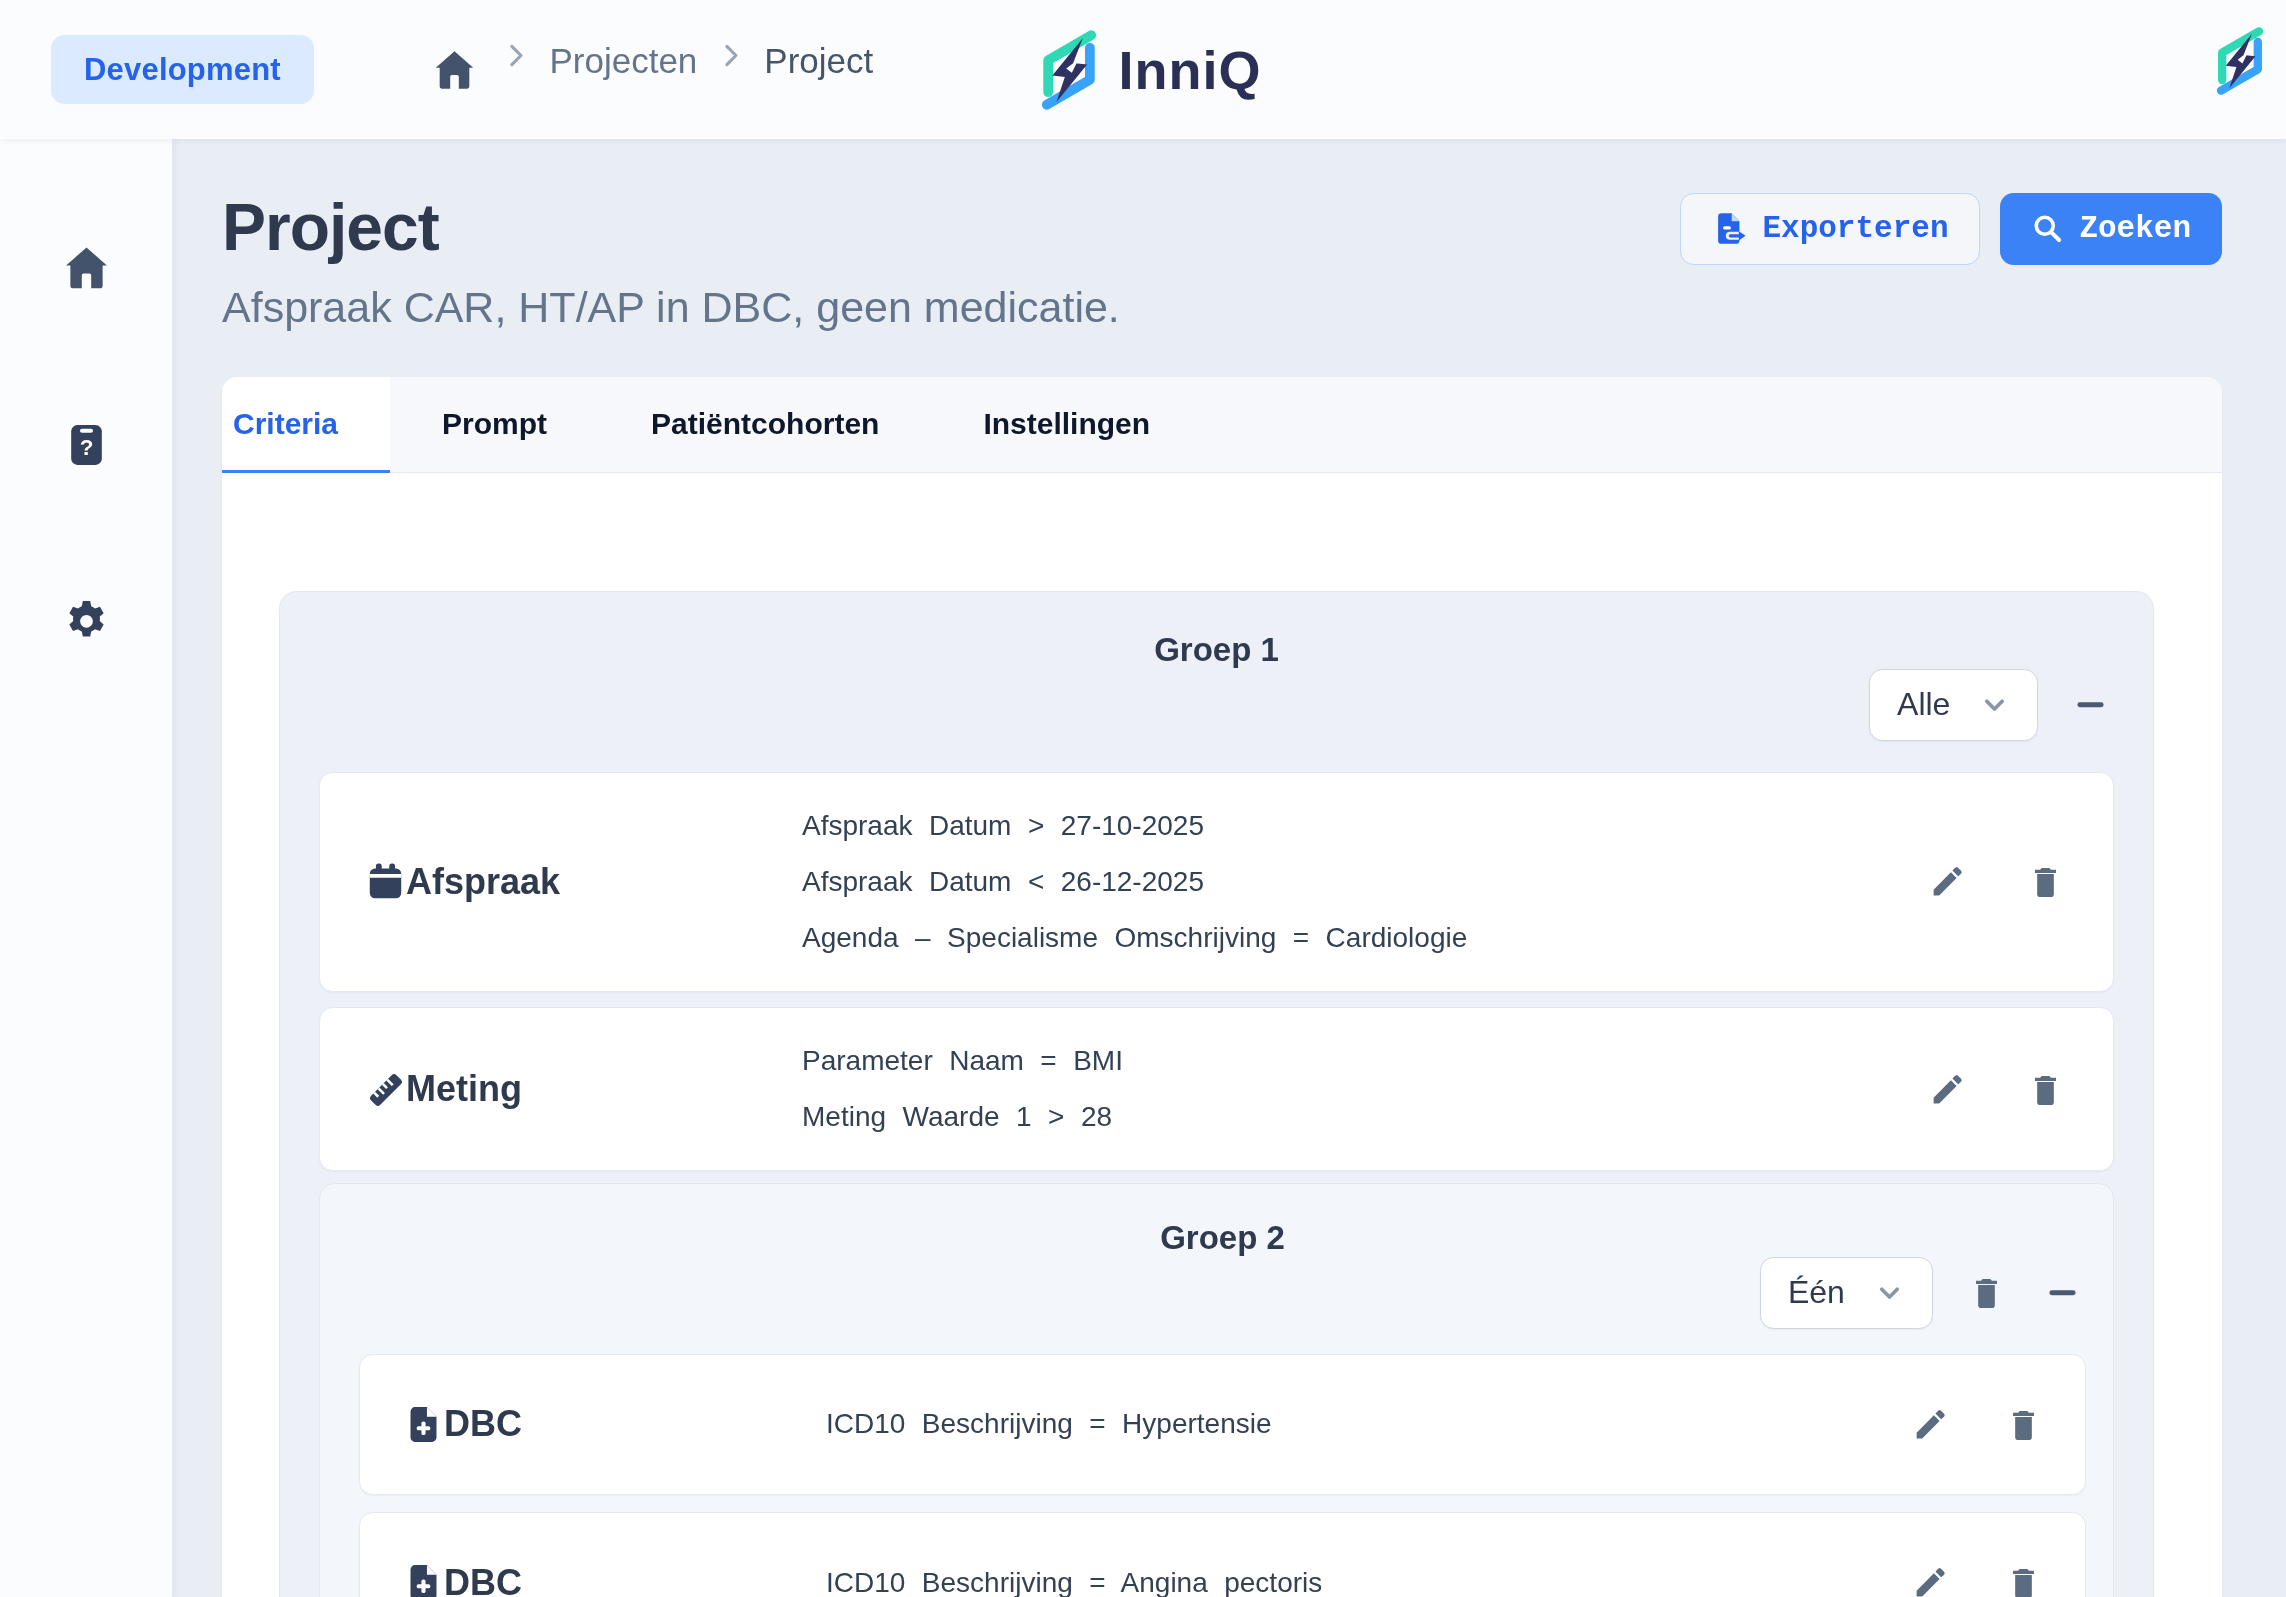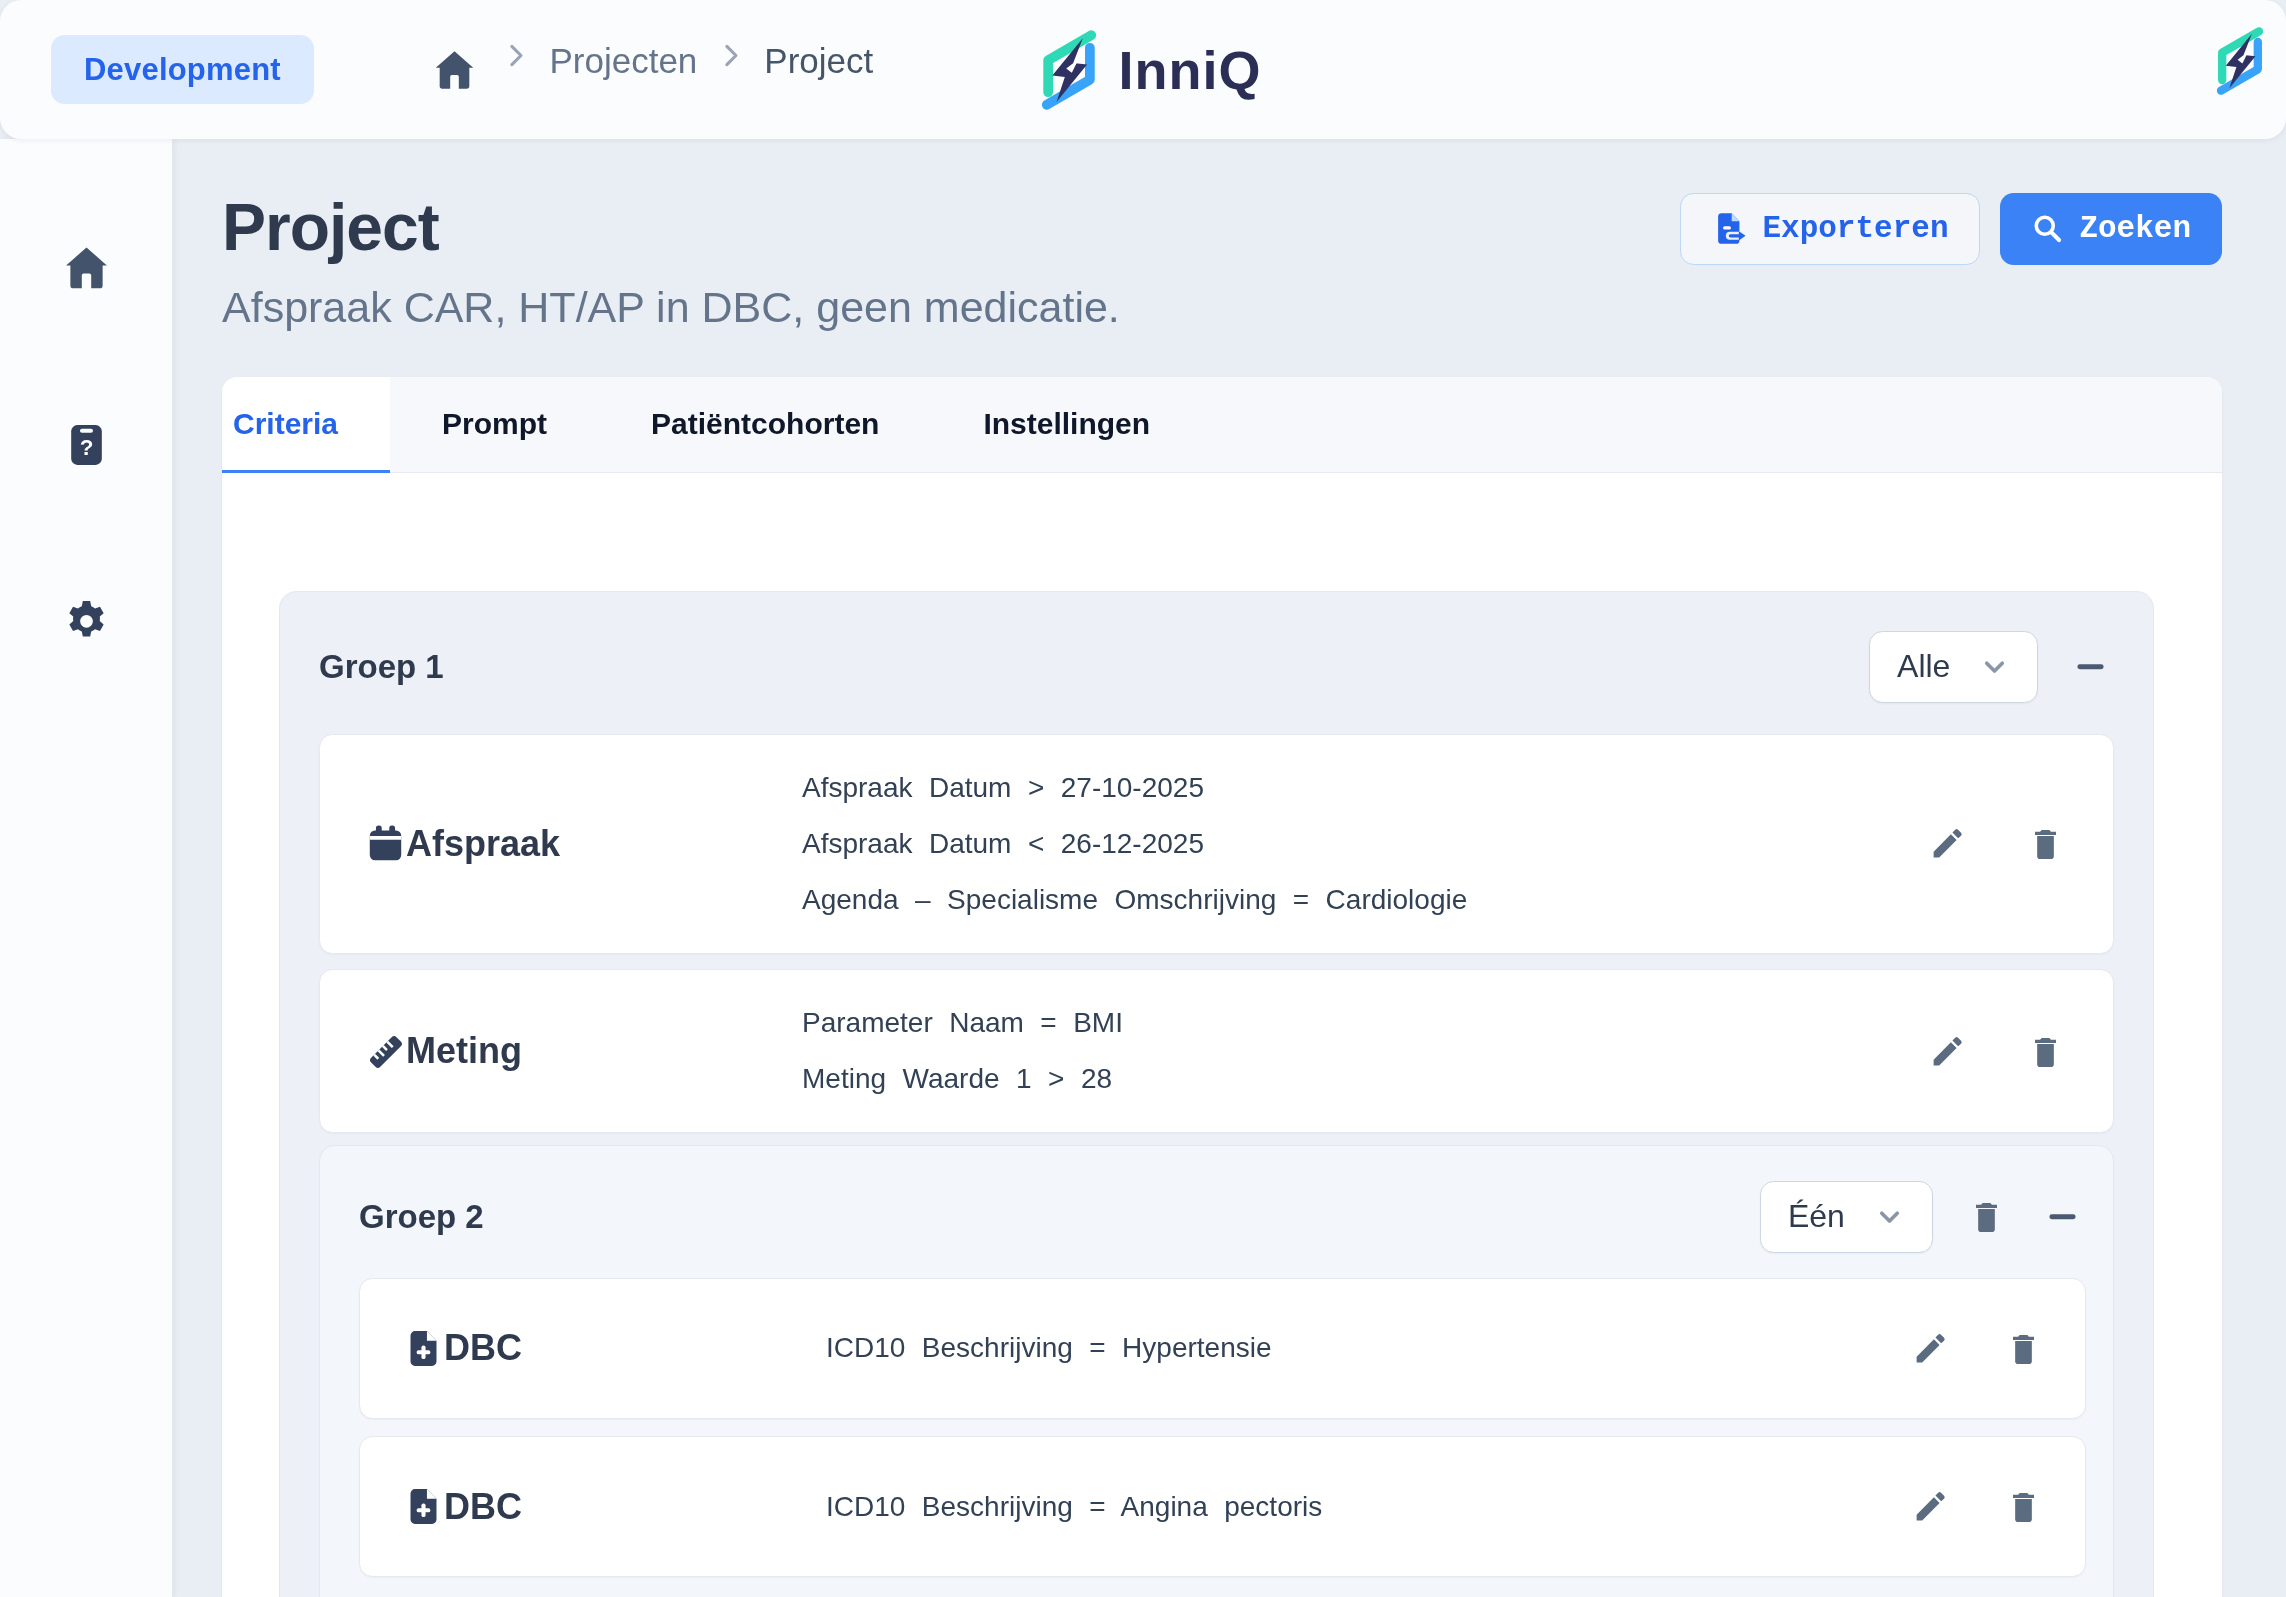--- a/index.html
+++ b/index.html
@@ -12,21 +12,20 @@
   .app { width:2286px; height:1597px; display:flex; flex-direction:column; overflow:hidden; position:relative; }
 
   
   .topbar {
     height:139px; flex:0 0 139px;
     background:#fbfcfe;
     display:flex; align-items:center;
     padding:0 39px 0 51px;
     position:relative; z-index:5;
     box-shadow:0 1.9px 5.8px rgba(30,41,59,.06);
-    border-radius:21px;
   }
   .env-badge {
     background:#dbeafe; color:#2563eb;
     font-weight:bold; font-size:31px;
     padding:16.5px 33px; border-radius:13.6px;
     letter-spacing:0.2px;
   }
   .breadcrumb { display:flex; align-items:flex-start; margin-left:112px; gap:19px; }
   .bc-home svg { width:45px; height:45px; display:block; }
   .bc-sep svg { width:29px; height:29px; display:block; }
@@ -85,21 +84,21 @@
   .section-head { display:flex; align-items:center; justify-content:space-between; }
   .section-title { font-size:42px; font-weight:bold; color:#2f3a4e; }
   .icon-btn { background:none; border:none; cursor:pointer; display:flex; align-items:center; justify-content:center; padding:5.8px; }
   .chev-up svg { width:41px; height:41px; }
 
   
   .group1 {
     margin-top:56px; background:#edf1f7; border:1px solid #e3e8f0;
     border-radius:17.5px; padding:39px;
   }
-  .group-head { display:flex; align-items:center; margin-bottom:31px; }
+  .group-head { display:flex; align-items:center; margin-bottom:31px;flex-direction:column; }
   .group-label { font-size:33px; font-weight:bold; color:#2f3a4e; }
   .group-controls { margin-left:auto; display:flex; align-items:center; gap:29px; }
   .select {
     display:flex; align-items:center; gap:29px;
     background:#ffffff; border:1px solid #cdd6e1; border-radius:13.6px;
     padding:0 27px; height:72px; font-size:32px; color:#2f3a4e; cursor:pointer;
     box-shadow:0 1px 1.9px rgba(30,41,59,.05);
   }
   .select svg { width:31px; height:31px; }
   .minus-btn svg { width:35px; height:35px; }

